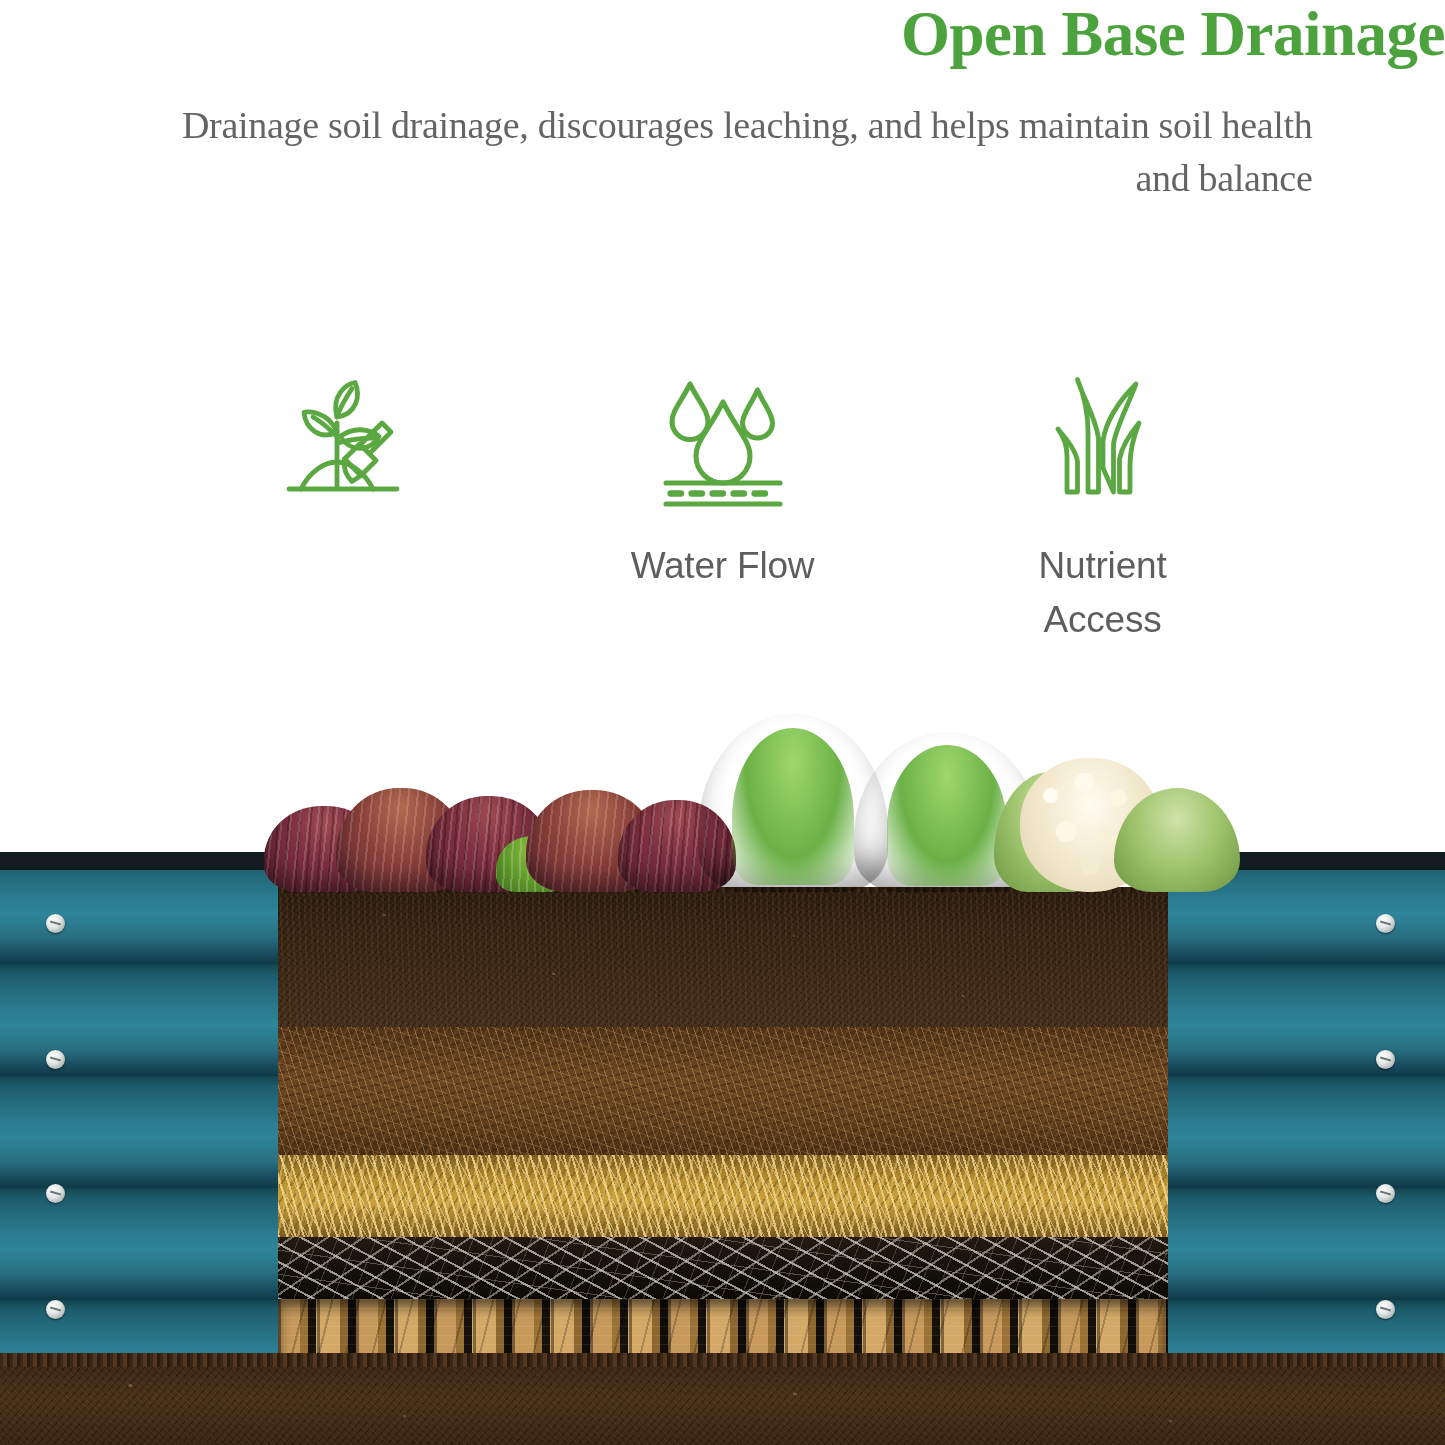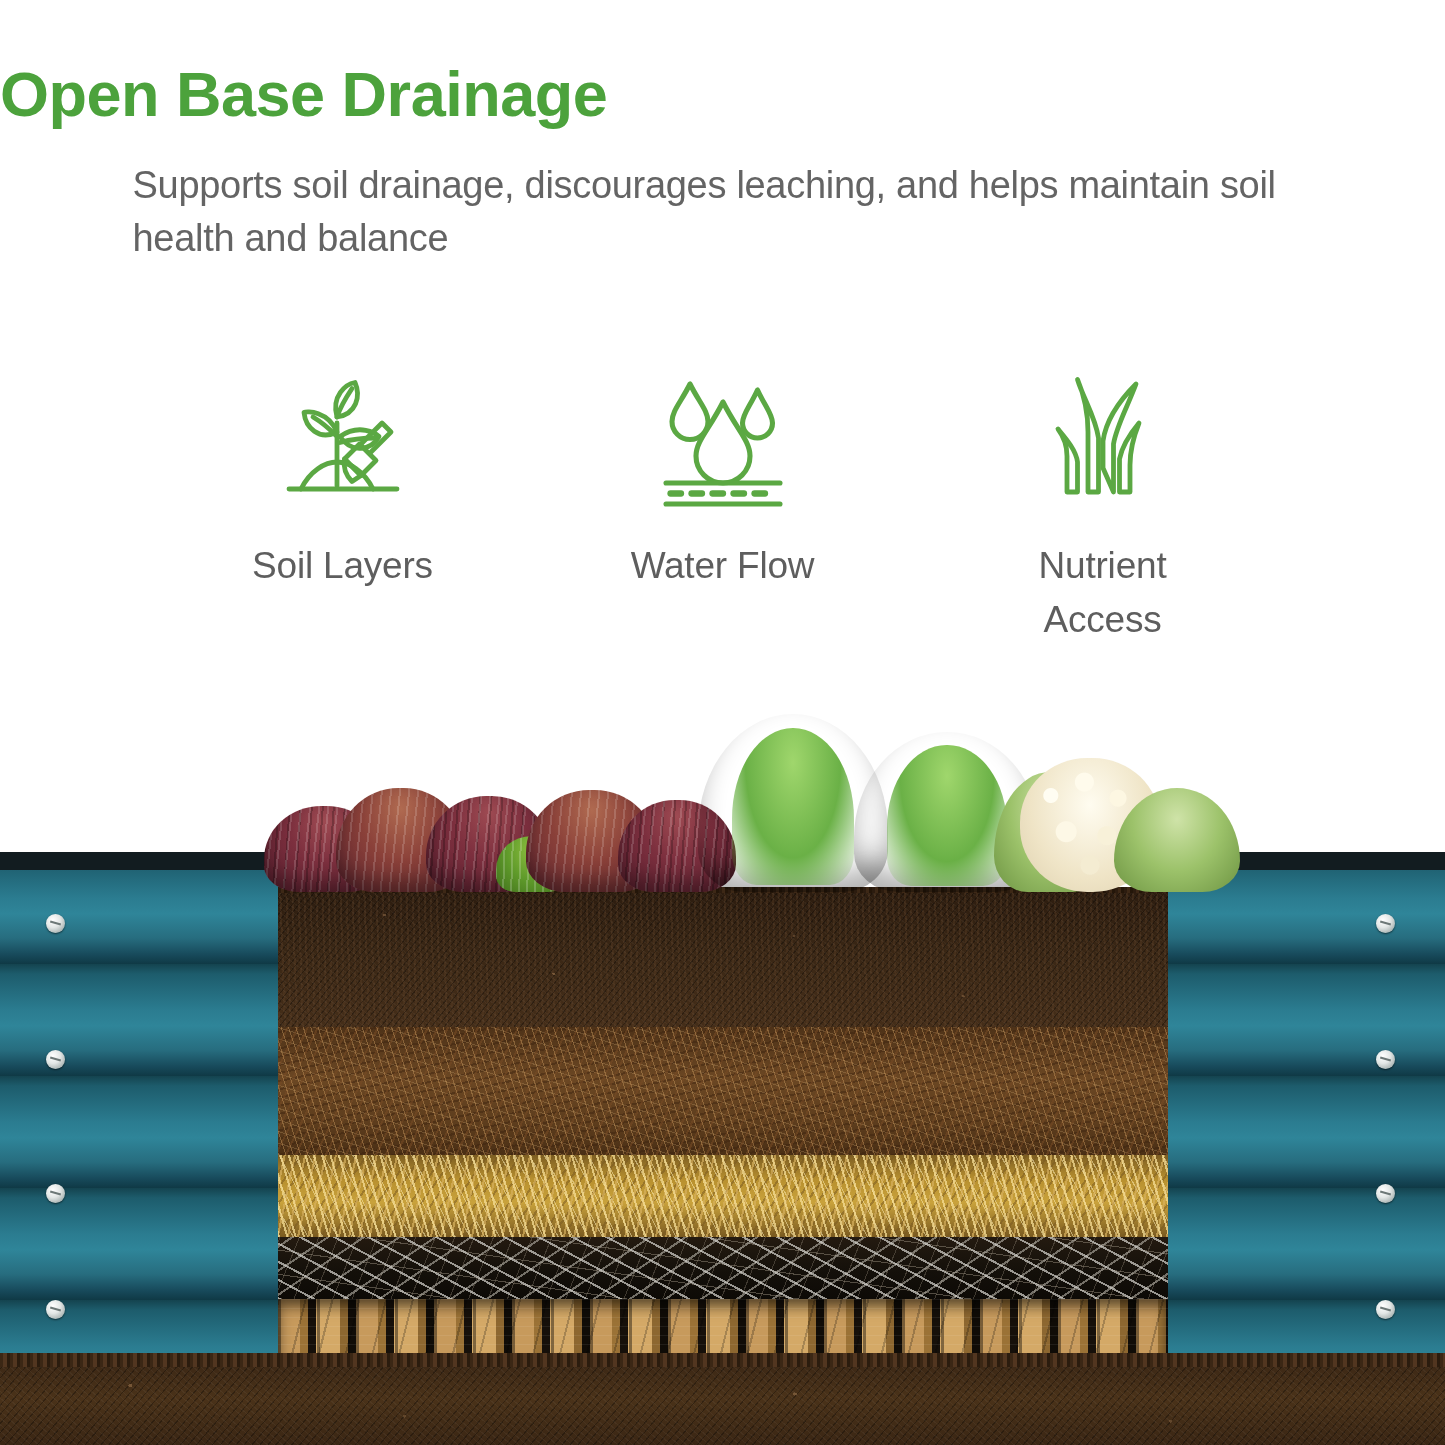--- a/index.html
+++ b/index.html
@@ -5,21 +5,21 @@
   * { margin:0; padding:0; box-sizing:border-box; }
   html,body { width:1445px; height:1445px; }
   body {
     background:#ffffff;
     font-family:"Liberation Sans", sans-serif;
     overflow:hidden;
     position:relative;
   }
 
   
-  .header { padding-top:60px; text-align:left; }
+  .header { text-align:right;font-family:Liberation Serif, serif; }
   .title {
     font-size:63px;
     font-weight:bold;
     color:#4CA23C;
     letter-spacing:-0.5px;
     line-height:1.1;
   }
   .subtitle {
     margin:30px auto 0;
     width:1180px;
@@ -254,21 +254,21 @@
     position:absolute; left:0; top:-7px; width:100%; height:14px;
     background:repeating-linear-gradient(to right, #3b2715 0 3px, #523620 3px 7px, #2b1c0e 7px 10px);
     filter:blur(.7px);
   }
 </style>
 </head>
 <body>
 
 <div class="header">
   <div class="title">Open Base Drainage</div>
-  <div class="subtitle">Supports soil drainage, discourages leaching, and helps maintain soil health and balance</div>
+  <div class="subtitle">Drainage soil drainage, discourages leaching, and helps maintain soil health and balance</div>
 </div>
 
 <div class="icon-row">
 
   <div class="icon-col">
     <div class="icon-art">
       <svg width="150" height="150" viewBox="0 0 100 100" fill="none" stroke="#5BA843" stroke-width="3.2" stroke-linecap="round" stroke-linejoin="round">
         <path d="M46 80 V38"></path>
         <path d="M46 44c-6-14-20-14-22-13 1 10 10 19 22 13z"></path>
         <path d="M30 34c5 3 11 8 15 12"></path>
@@ -276,21 +276,20 @@
         <path d="M56 15c-4 6-8 13-10 19"></path>
         <path d="M48 47c13-9 24-2 26 0-5 9-18 12-26 0z"></path>
         <path d="M72 48c-8 0-17 1-24 3"></path>
         <path d="M56 77c-4-4-6-9-5-15l11 11z"></path>
         <path d="M51 62l11 11 10-10-11-11z"></path>
         <path d="M62 52l14-14 6 6-14 14"></path>
         <path d="M22 82c6-12 16-18 24-18s18 6 24 18"></path>
         <path d="M14 82h72"></path>
       </svg>
     </div>
-    <div class="icon-label">Soil Layers</div>
   </div>
 
   <div class="icon-col">
     <div class="icon-art">
       <svg width="150" height="150" viewBox="0 0 100 100" fill="none" stroke="#5BA843" stroke-width="3.4" stroke-linecap="round" stroke-linejoin="round">
         <path d="M28 12 C22 24 16 30 16 37 a12 12 0 0 0 24 0 c0-7-6-13-12-25z"></path>
         <path d="M73 16 C68 27 63 32 63 38 a10 10 0 0 0 20 0 c0-6-5-11-10-22z"></path>
         <path d="M50 24 C41 42 32 50 32 60 a18 18 0 0 0 36 0 c0-10-9-18-18-36z"></path>
         <path d="M12 78 H88"></path>
         <path d="M88 92 H12"></path>

